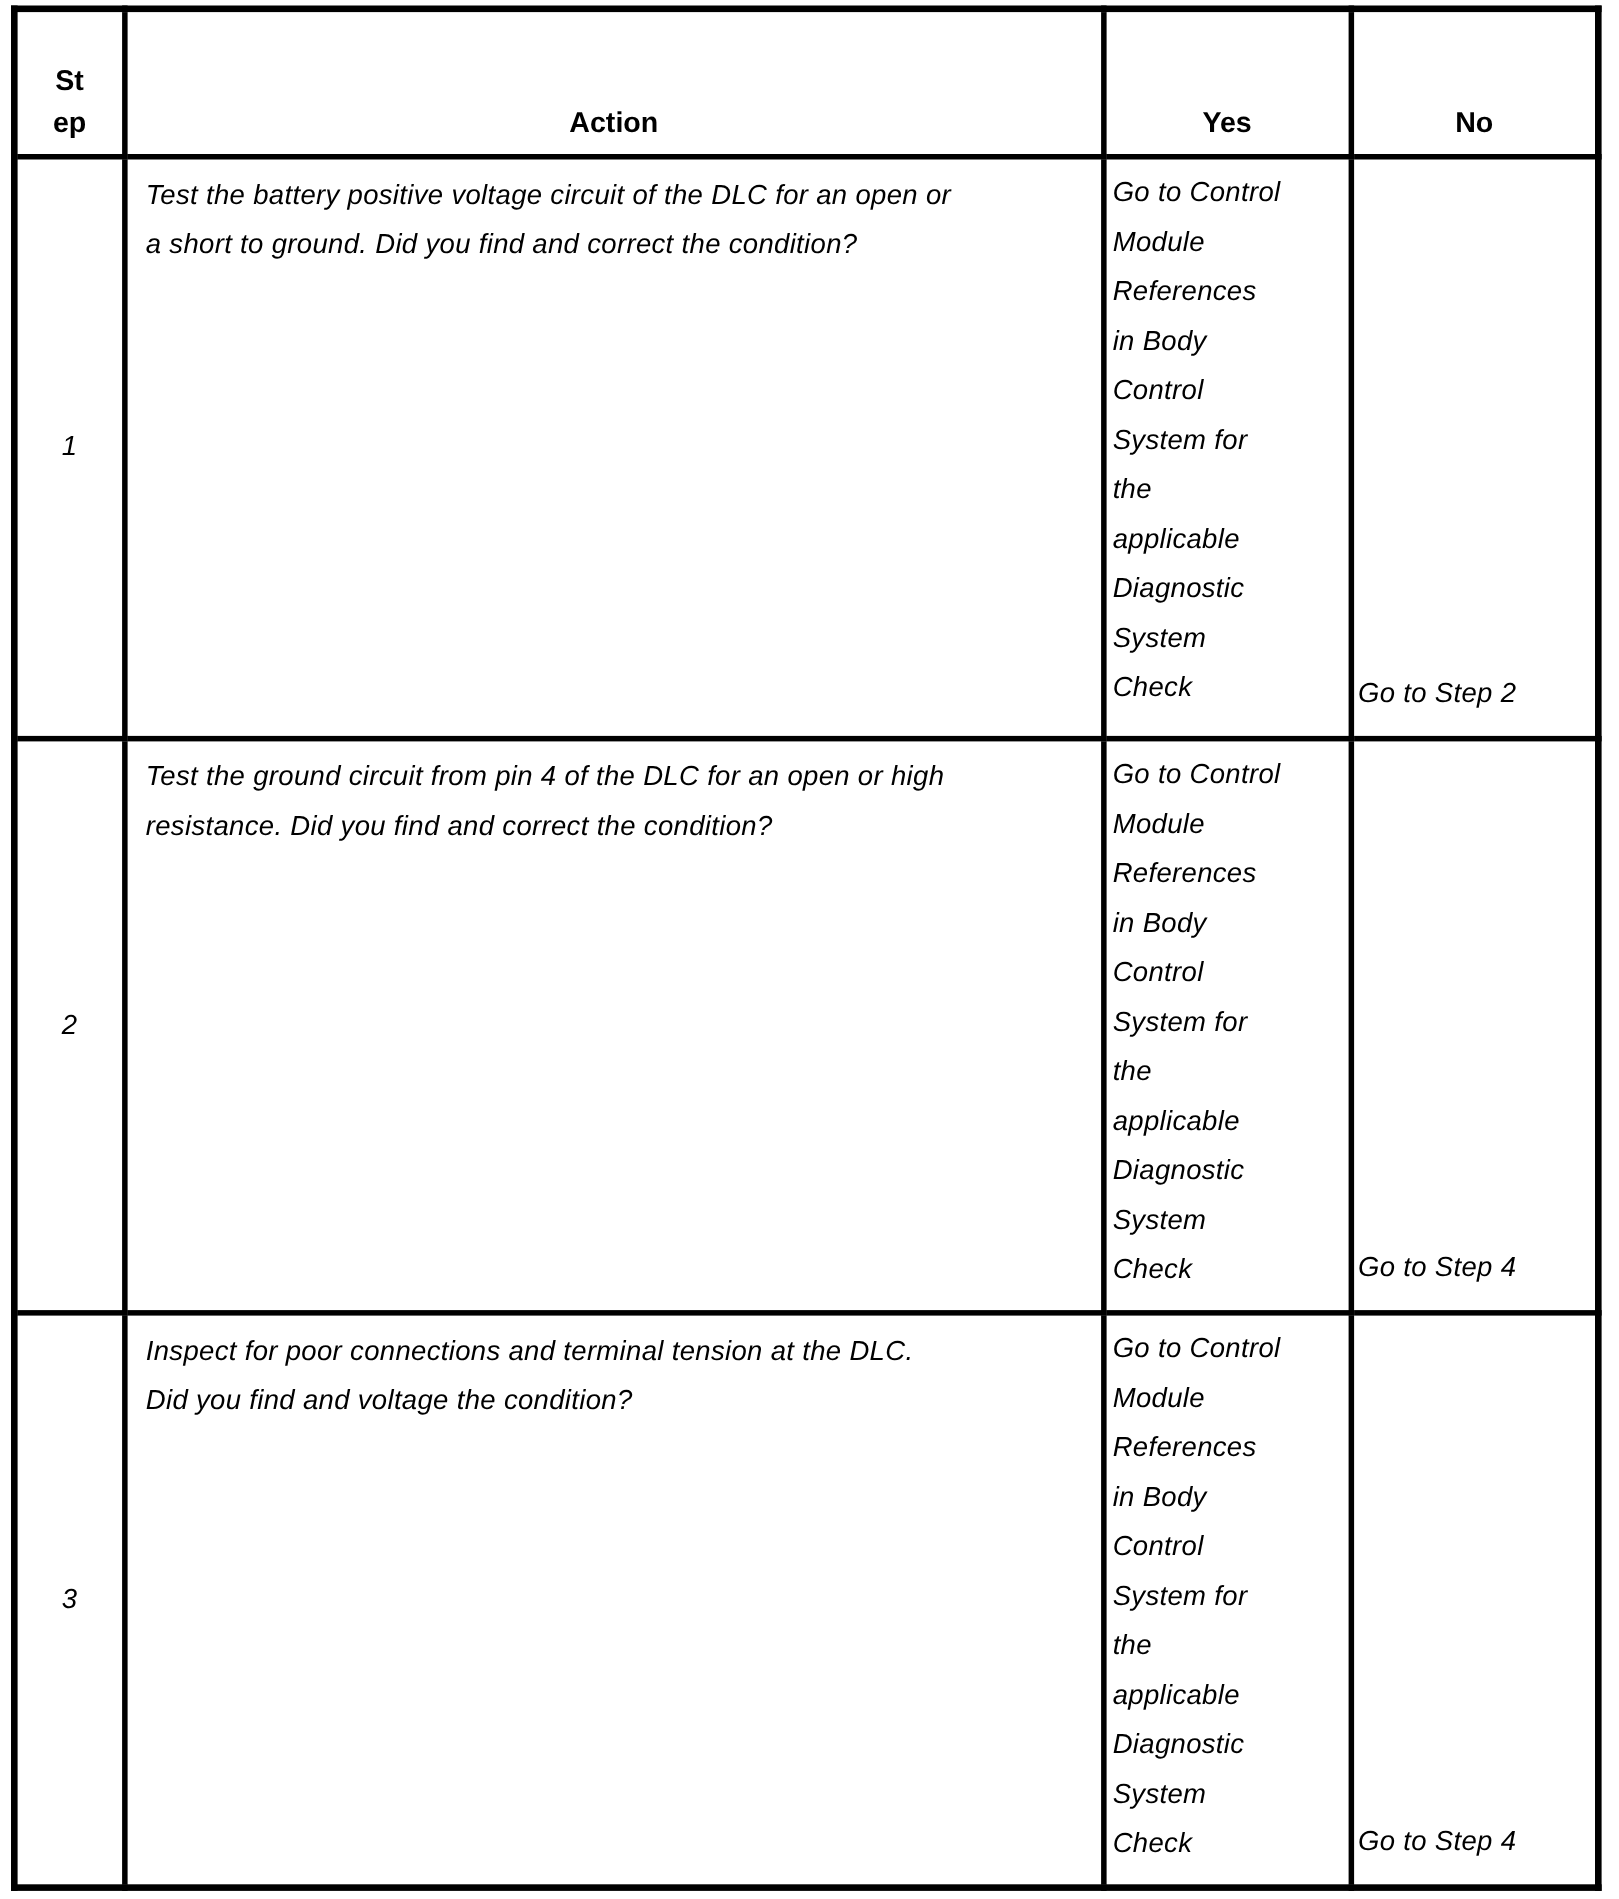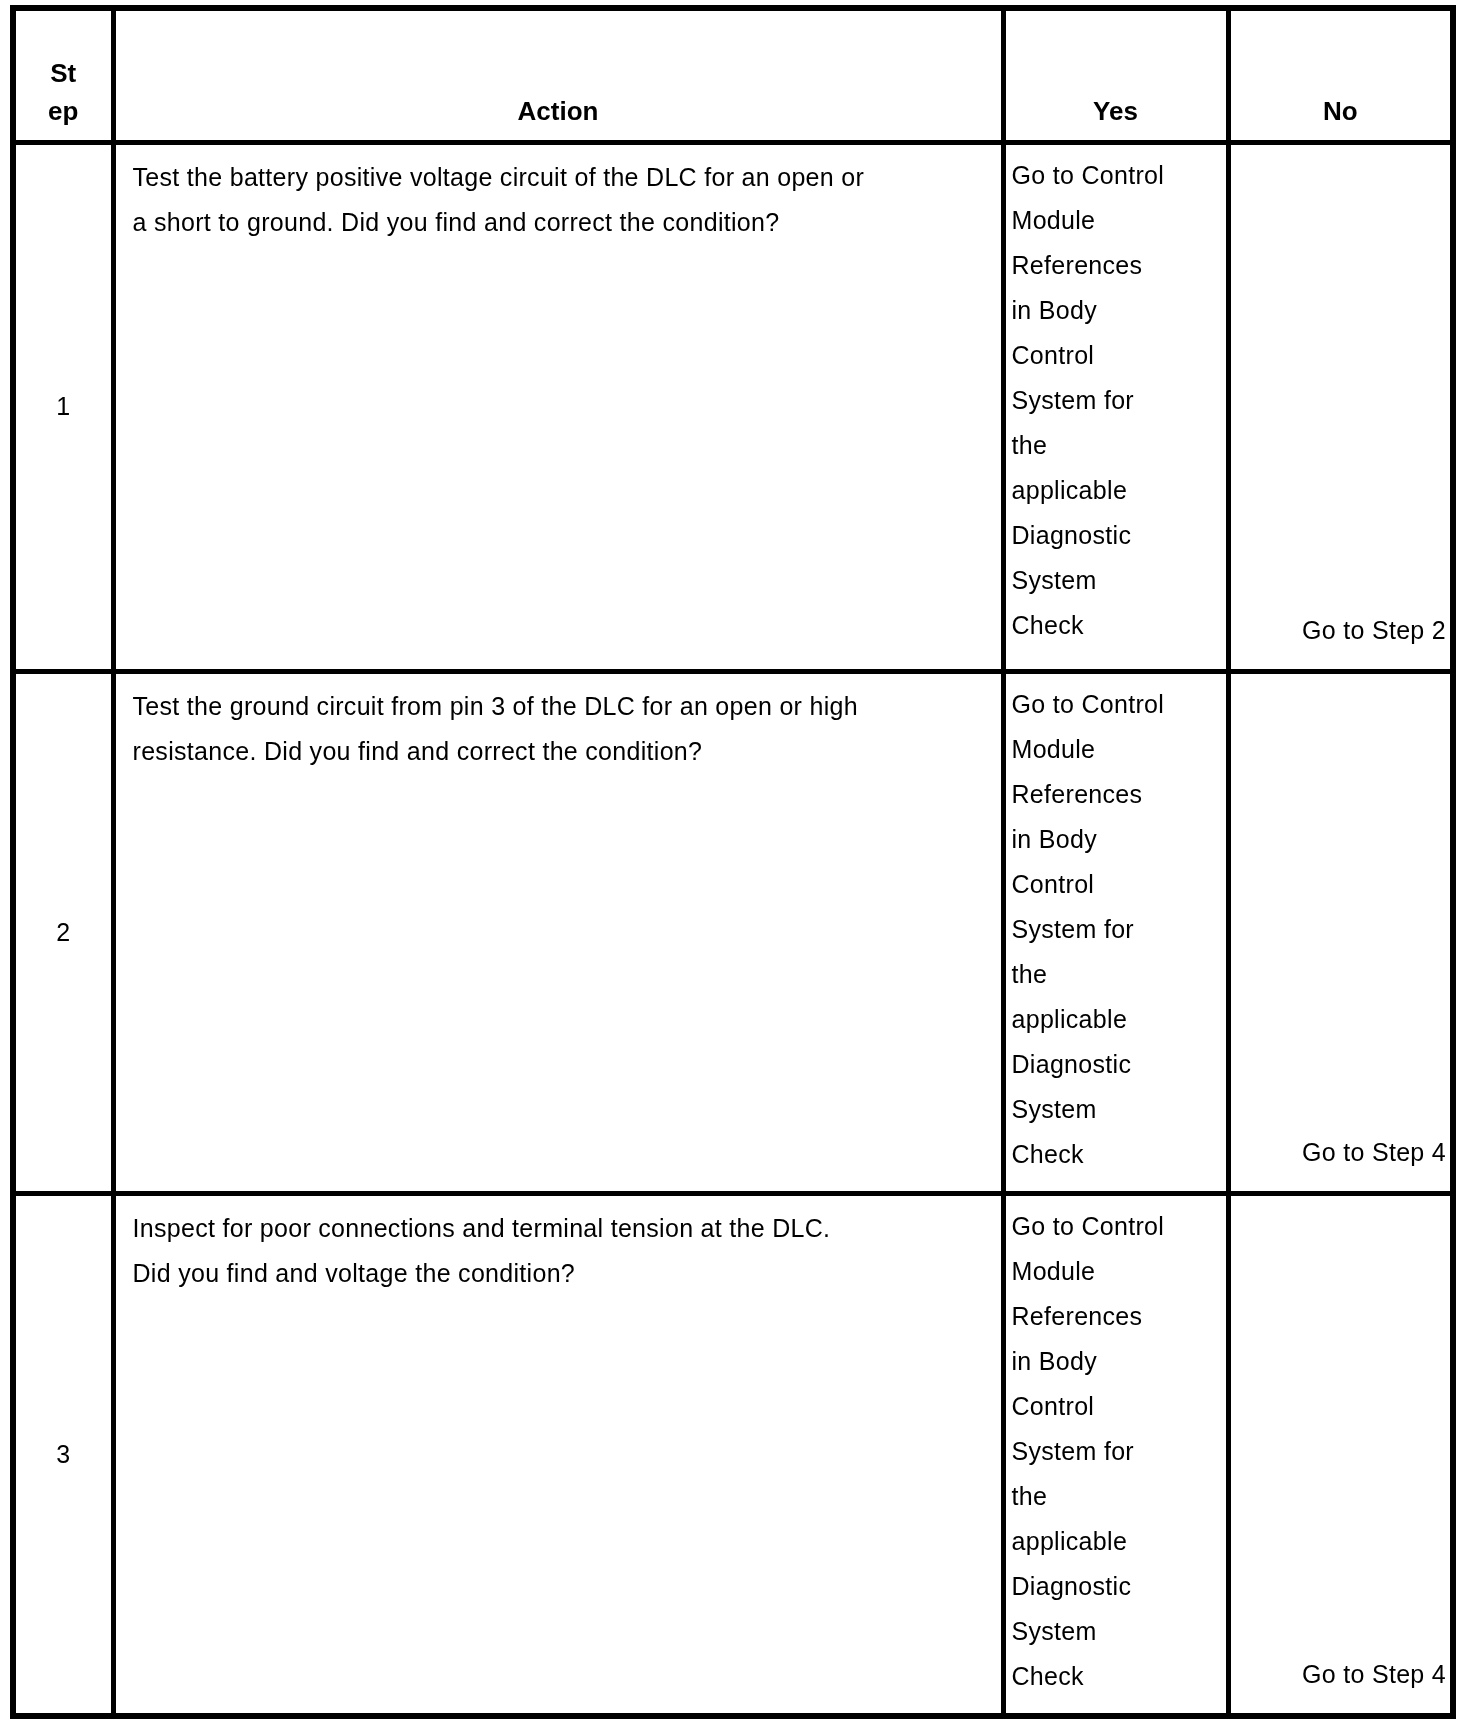--- a/index.html
+++ b/index.html
@@ -44,40 +44,41 @@
     line-height: 38px;
     vertical-align: bottom;
     text-align: center;
     padding: 6px 4px 10px 4px;
     white-space: pre-line;
   }
   td {
     font-size: 25px;
     line-height: 45px;
     letter-spacing: 0.3px;
+    font-style: italic;
   }
   td.step {
     vertical-align: middle;
     text-align: center;
   }
   td.action {
     vertical-align: top;
     text-align: left;
     padding: 10px 18px 10px 17px;
     white-space: pre-line;
   }
   td.yes {
     vertical-align: top;
     text-align: left;
     padding: 8px 6px 14px 6px;
     white-space: pre-line;
   }
   td.no {
     vertical-align: bottom;
-    text-align: right;
+    text-align: left;
     padding: 8px 4px 16px 4px;
     white-space: pre-line;
   }
 </style>
 </head>
 <body>
 
 <div class="page">
   <table class="diag">
     <colgroup>
@@ -106,21 +107,21 @@
 System for
 the
 applicable
 Diagnostic
 System
 Check</td>
         <td class="no">Go to Step 2</td>
       </tr>
       <tr class="r2">
         <td class="step">2</td>
-        <td class="action">Test the ground circuit from pin 3 of the DLC for an open or high
+        <td class="action">Test the ground circuit from pin 4 of the DLC for an open or high
 resistance. Did you find and correct the condition?</td>
         <td class="yes">Go to Control
 Module
 References
 in Body
 Control
 System for
 the
 applicable
 Diagnostic

